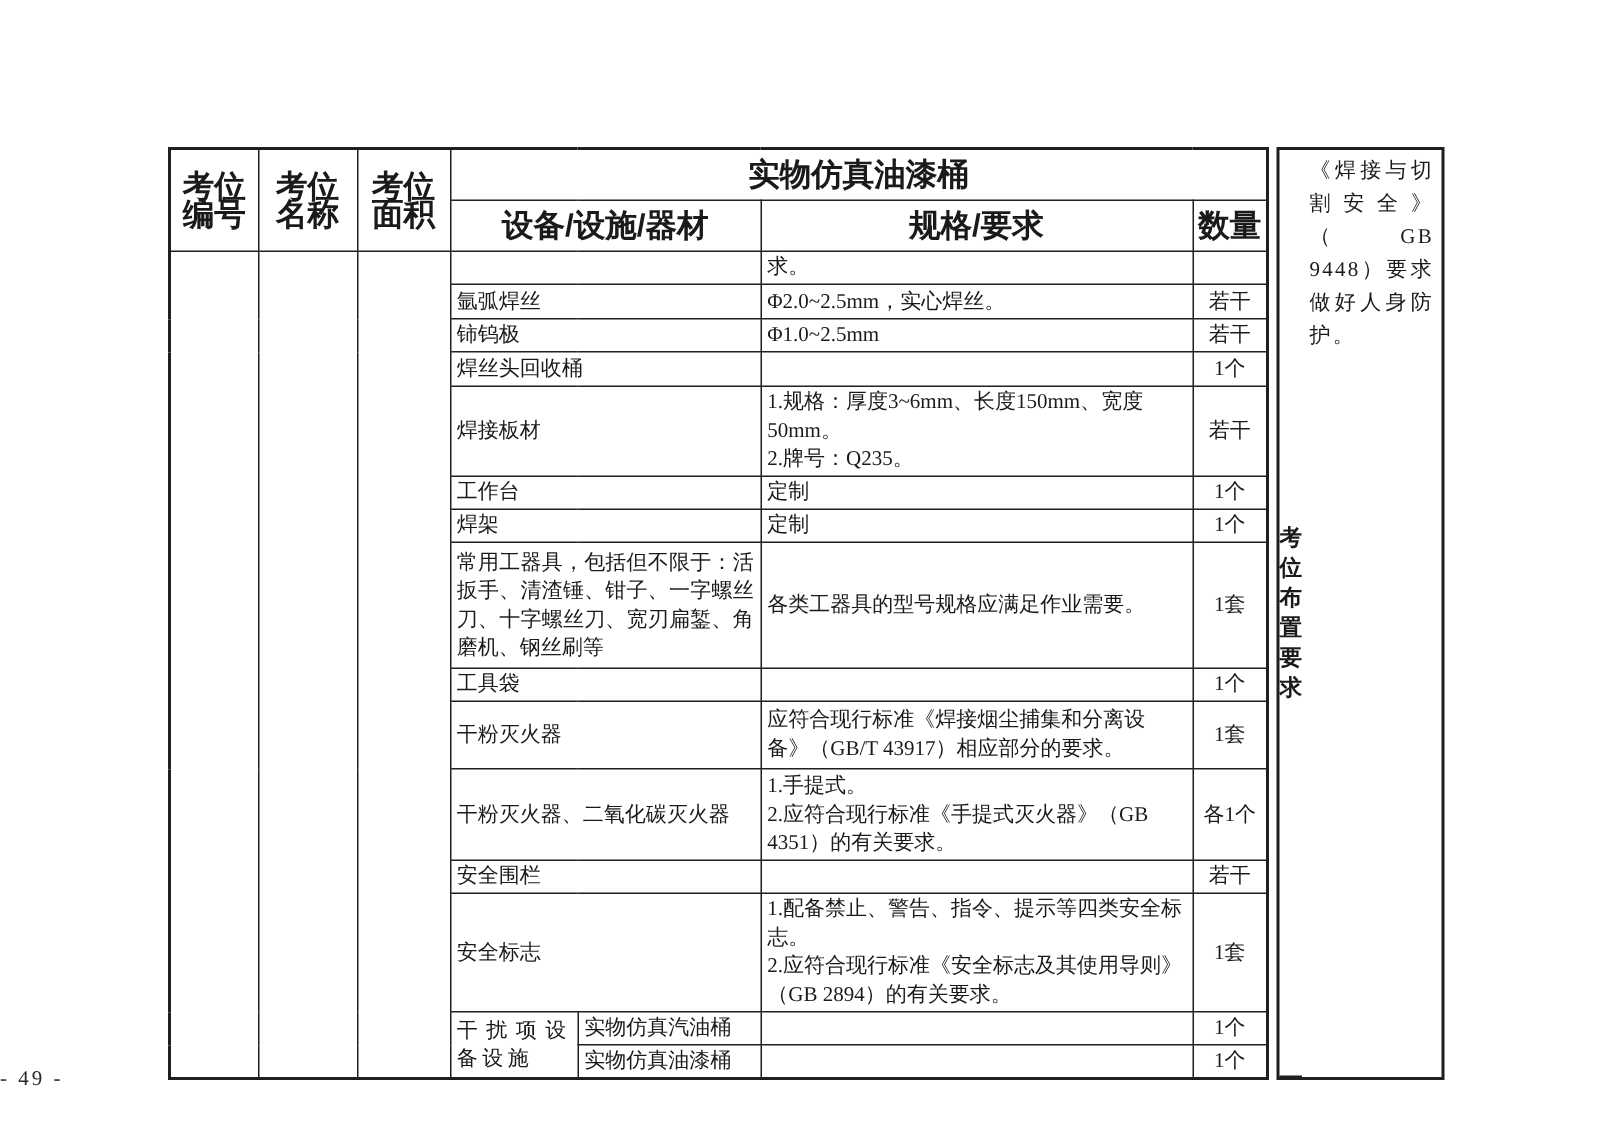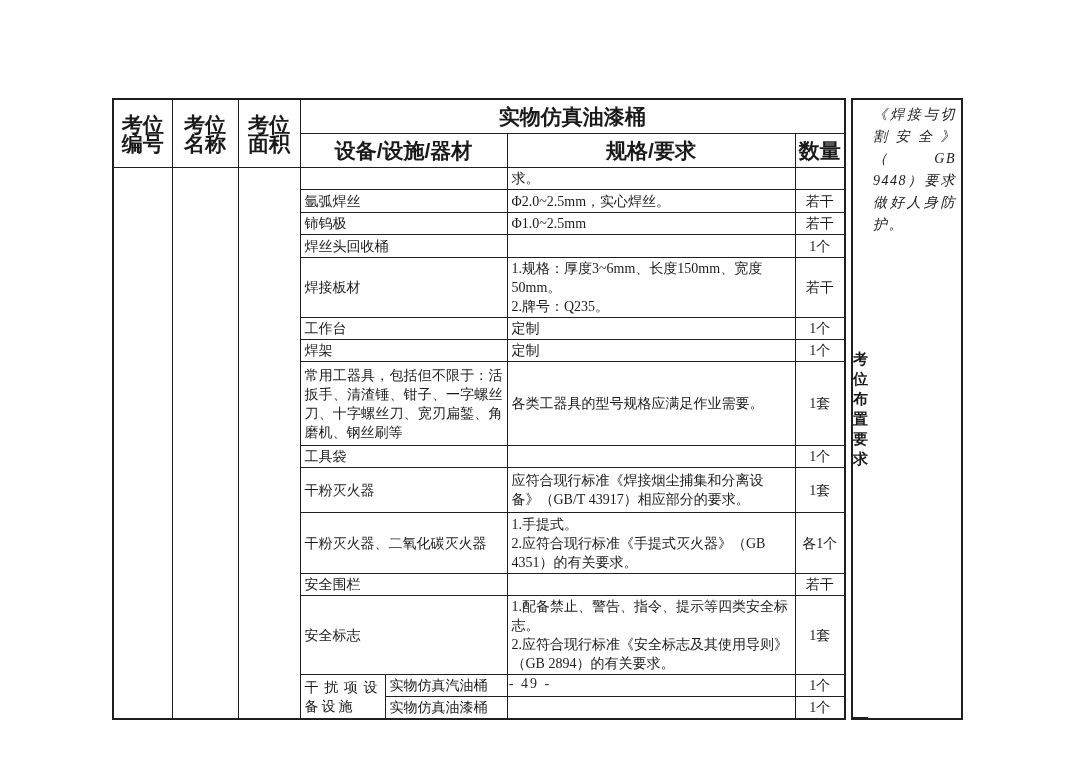--- a/index.html
+++ b/index.html
@@ -38,25 +38,25 @@
   }
   .sidebox-header {
     border-bottom:1px solid #1f1f1f; min-height:49px;
     display:flex; align-items:center; justify-content:center;
     text-align:center; white-space:pre-line;
     font-family:"Liberation Sans","DejaVu Sans",sans-serif;
     font-weight:700; font-size:15px; line-height:20px;
   }
   .sidebox-body {
     padding:4px 5px; font-size:14px; line-height:22px;
-    letter-spacing:1.5px; text-align:justify;font-style:italic;
+    letter-spacing:1.5px; text-align:justify;
   }
   .footer {
-    position:absolute; top:676px; left:0; width:1060px;
-    text-align:center; font-size:14px; letter-spacing:2px; color:#2a2a2a;
+    position:absolute; top:712px; left:0; width:1060px;
+    font-size:14px; letter-spacing:2px; color:#2a2a2a;
   }
 </style>
 </head>
 <body>
 
 <div class="doc">
 
   <table class="main">
     <colgroup>
       <col style="width:59px">

